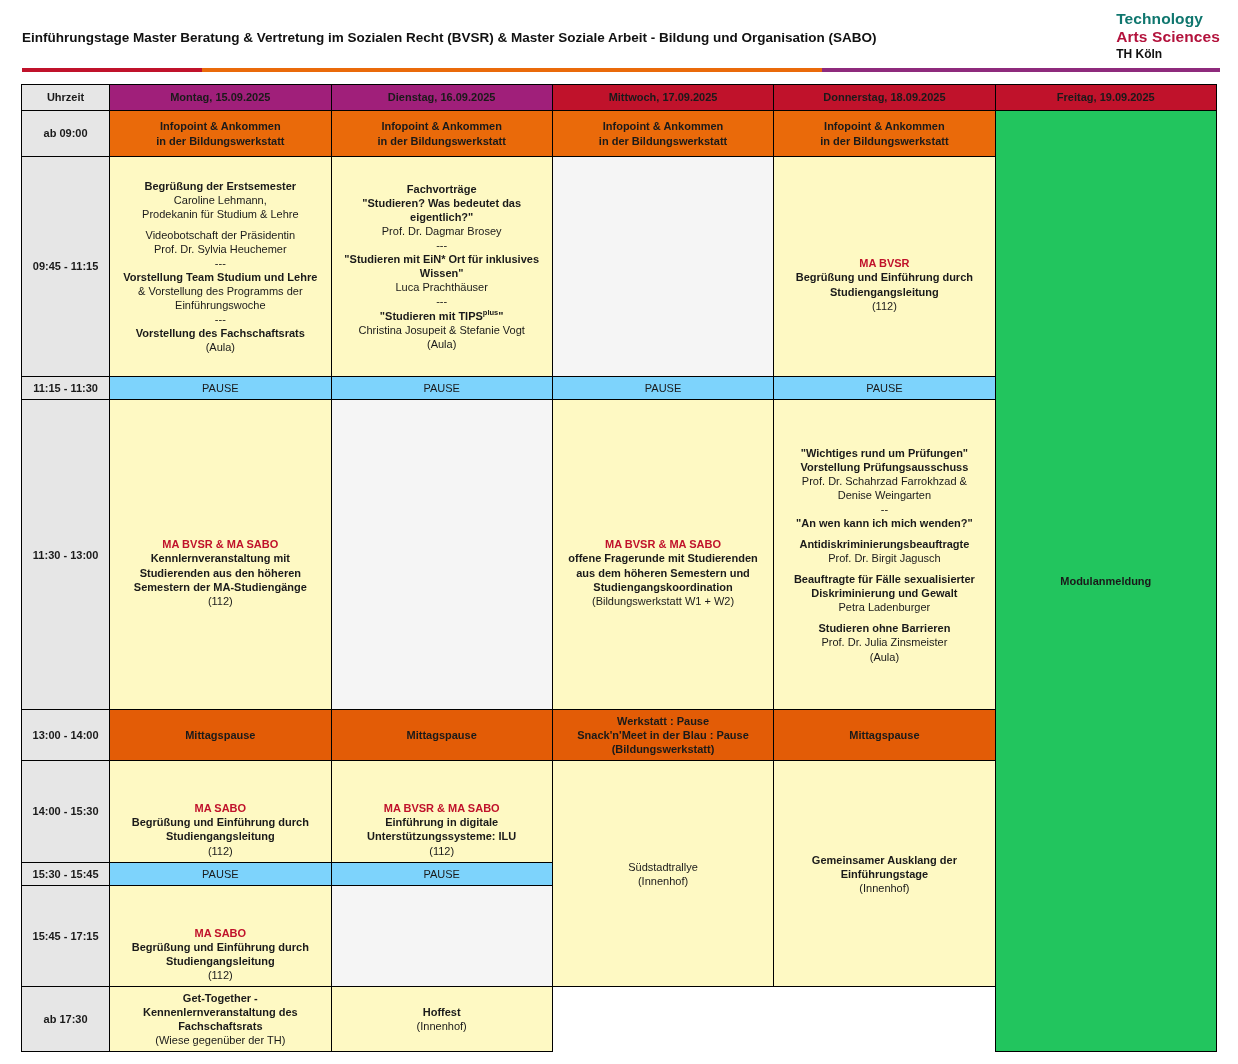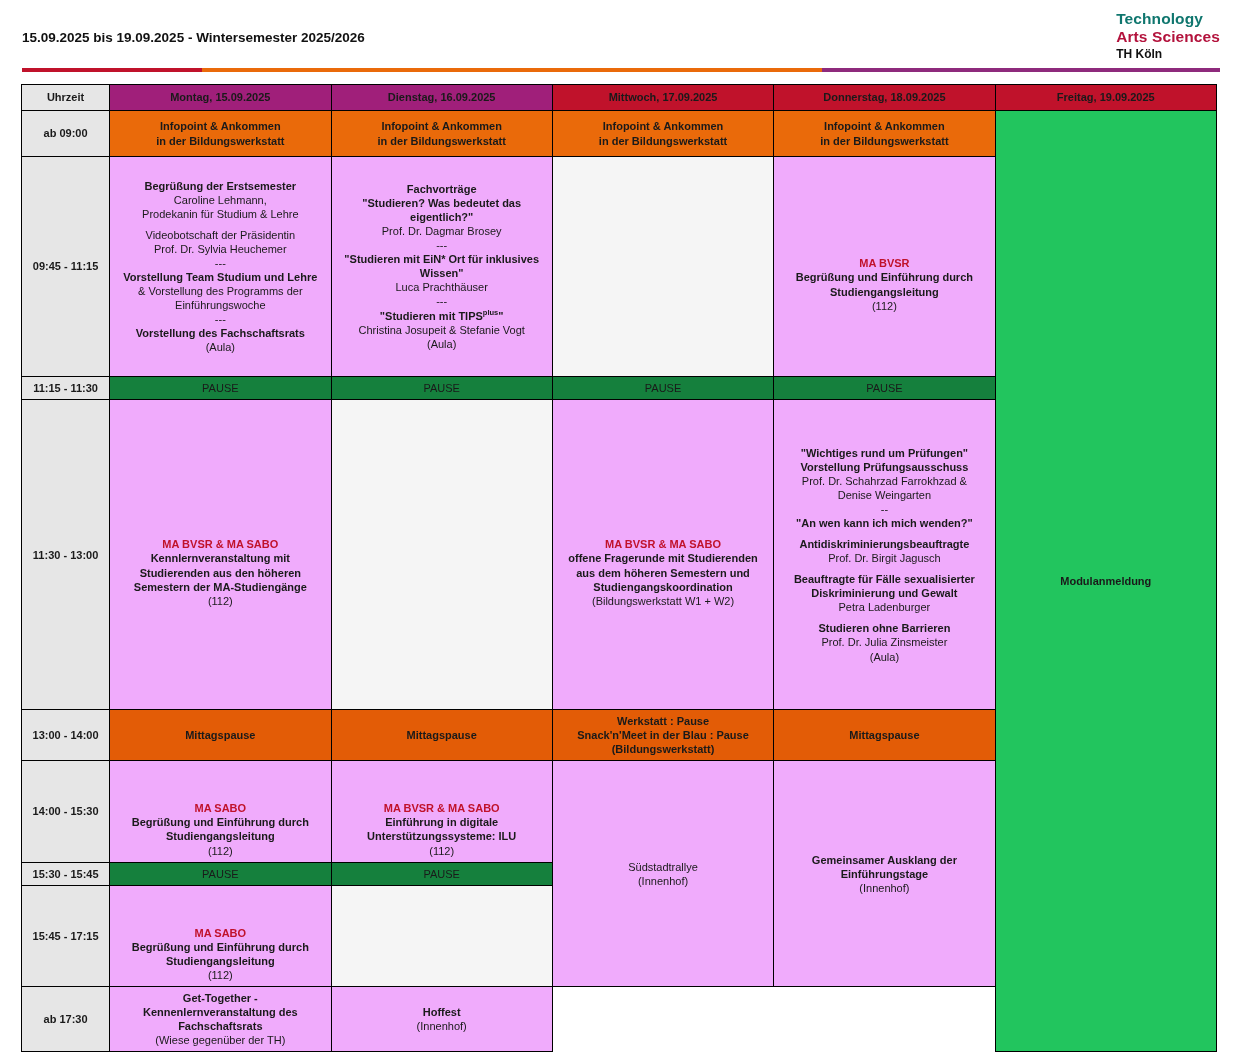--- a/index.html
+++ b/index.html
@@ -54,46 +54,46 @@
     color: #ffffff; font-size: 12px; font-weight: bold;
     height: 26px; padding: 4px 4px;
   }
   th.timehead {
     background: #e6e6e6; color: #1a1a1a; font-size: 11px; font-weight: bold;
     height: 26px;
   }
   td.timecell {
     background: #e6e6e6; font-weight: bold; font-size: 11px;
   }
-  td.cell { background: #f0abfc; }
+  td.cell { background: #fef9c3; }
   td.cell-empty { background: #f5f5f5; }
   td.orange {
     background: #ea6a0a; color: #ffffff; font-weight: bold; font-size: 11.5px;
   }
   td.orange.dark { background: #e35c06; }
   td.friday {
     background: #22c55e; color: #ffffff; font-weight: bold; font-size: 15px;
     vertical-align: middle;
   }
-  td.pause { background: #15803d; font-size: 11px; }
+  td.pause { background: #7dd3fc; font-size: 11px; }
 
   .hl { color: #c0122b; font-weight: bold; margin-top: 36px; }
   .b { font-weight: bold; }
   .sep { color: #1a1a1a; }
   .sup { font-size: 7.5px; vertical-align: super; }
   .gap { height: 7px; }
 </style>
 </head>
 <body>
 
 <div class="page">
 
   <div class="header">
     <div class="title-block">
-      <div class="title-line2">15.09.2025 bis 19.09.2025 - Wintersemester 2025/2026</div>
+      <div class="title-line1">Einführungstage Master Beratung &amp; Vertretung im Sozialen Recht (BVSR) &amp; Master Soziale Arbeit - Bildung und Organisation (SABO)</div>
     </div>
     <div class="logo">
       <div class="l1">Technology</div>
       <div class="l2">Arts Sciences</div>
       <div class="l3">TH Köln</div>
     </div>
     <div class="rule">
       <div class="seg" style="width:180px;background:#c0122b"></div>
       <div class="seg" style="width:620px;background:#ea6a0a"></div>
       <div class="seg" style="flex:1;background:#8e2a7c"></div>

